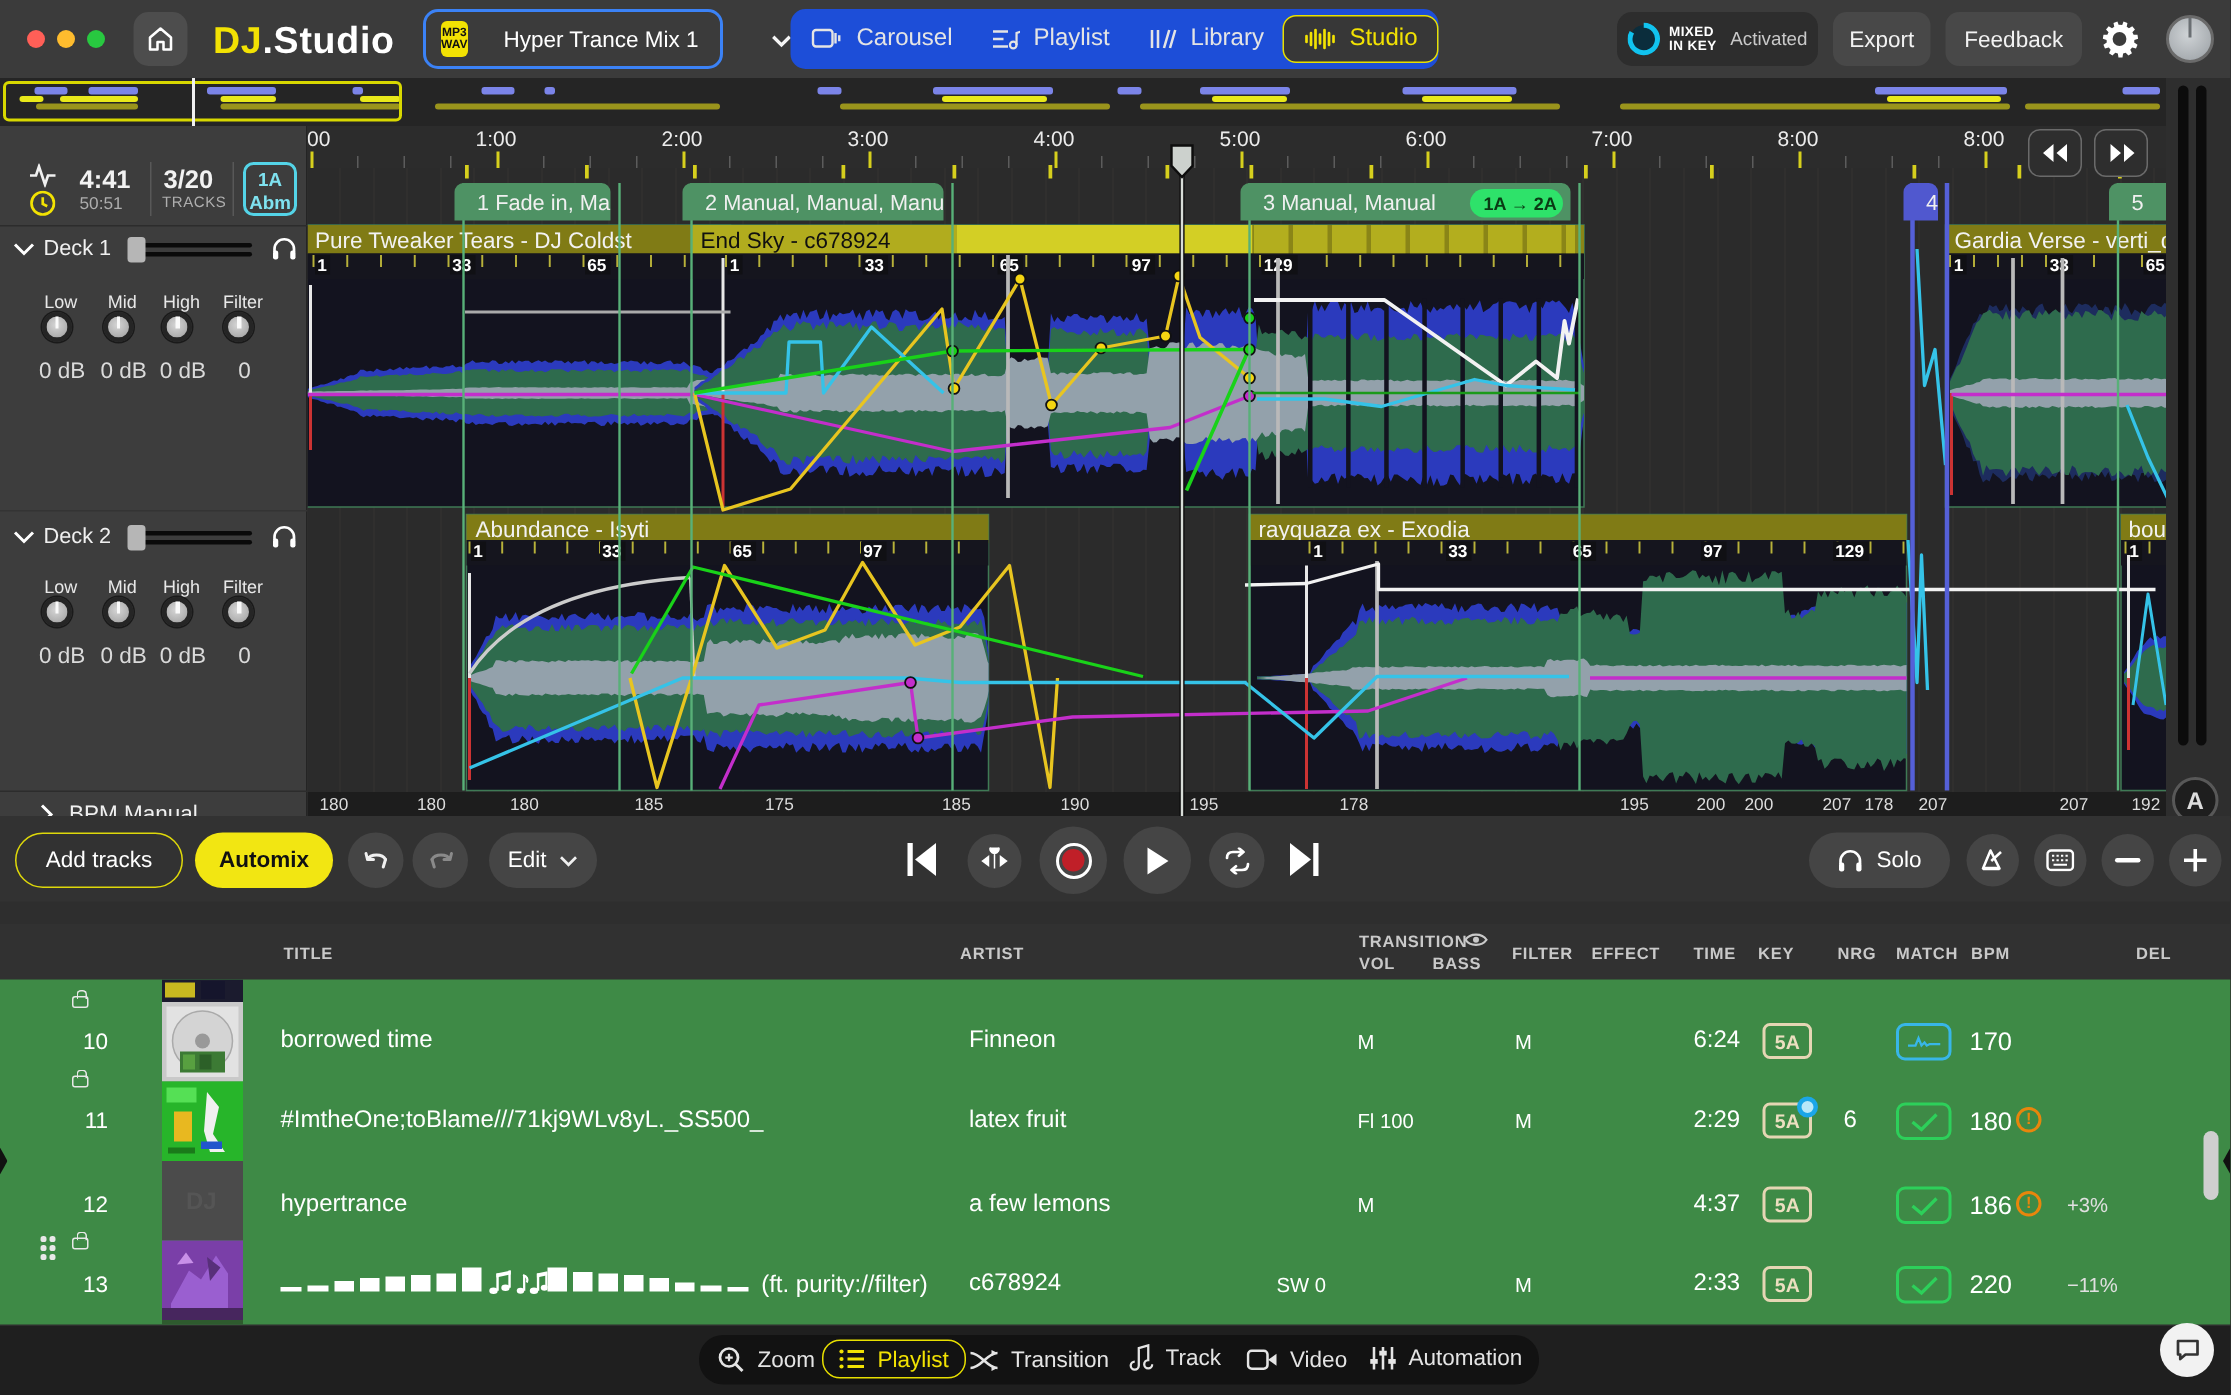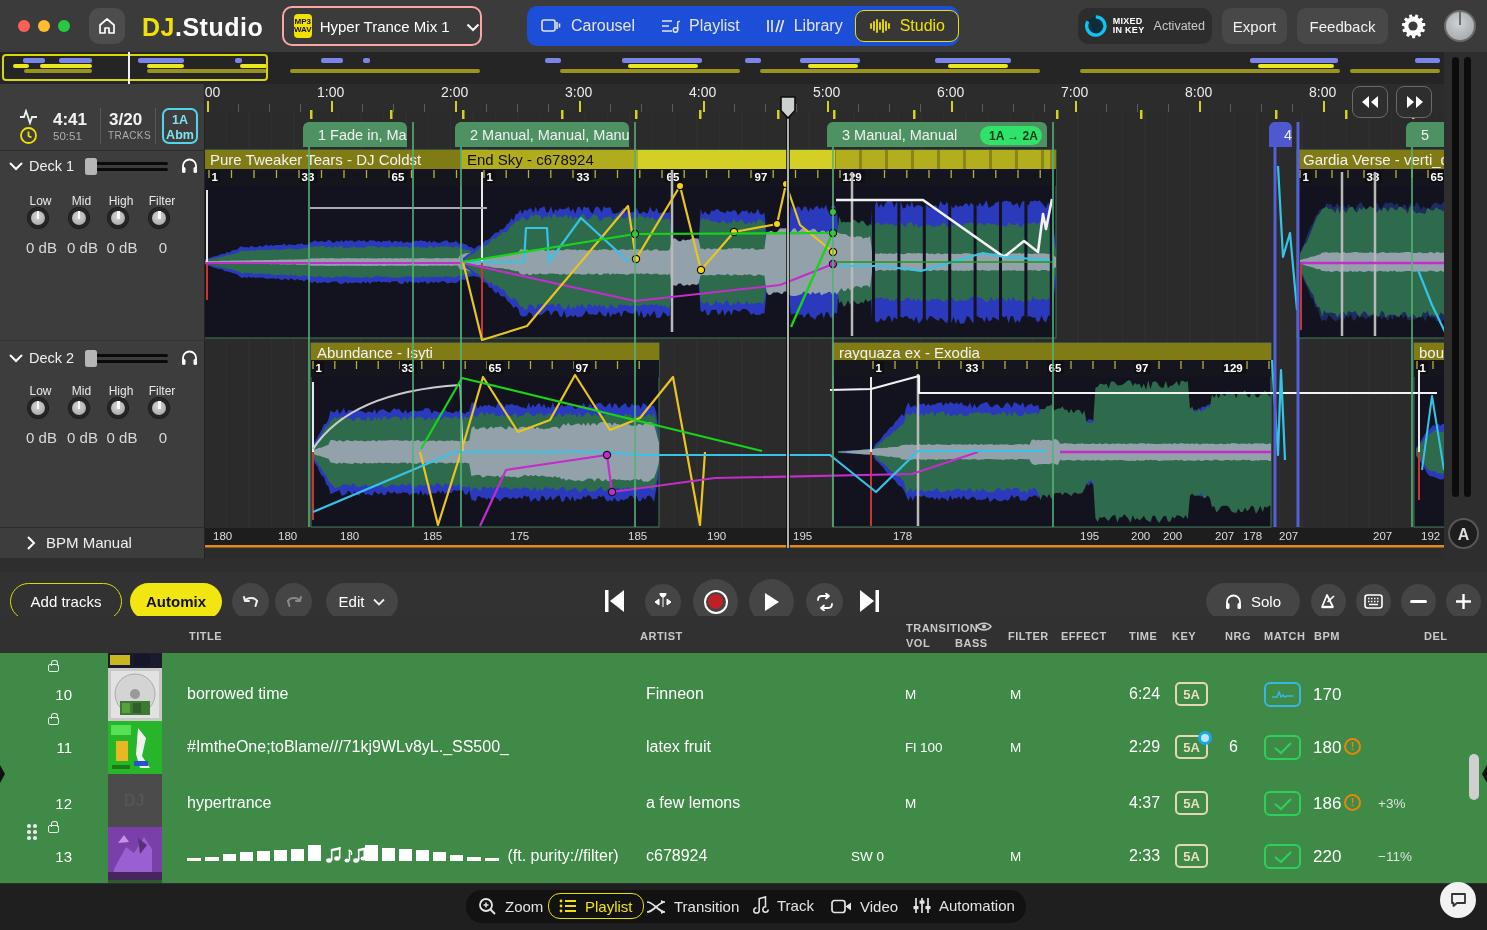--- a/index.html
+++ b/index.html
@@ -1,42 +1,42 @@
 <!DOCTYPE html>
 <html><head><meta charset="utf-8"><style>
 *{margin:0;padding:0;box-sizing:border-box}
 html,body{width:1487px;height:930px;overflow:hidden;background:#2e2e2e;font-family:"Liberation Sans",sans-serif}
 #app{position:relative;width:1487px;height:930px;overflow:hidden}
 .topbar{position:absolute;left:0;top:0;width:1487px;height:52px;background:#3b3b3b}
 .tl{position:absolute;top:20px;width:12px;height:12px;border-radius:50%}
 .homebtn{position:absolute;left:89px;top:8px;width:36px;height:36px;background:#4d4d4d;border-radius:10px;display:flex;align-items:center;justify-content:center}
 .logo{position:absolute;left:142px;top:13px;font-size:25px;font-weight:bold;color:#fff;letter-spacing:.5px}
 .logo b{color:#f2e203}
-.projpill{position:absolute;left:282px;top:6px;width:200px;height:40px;border:2px solid #fca5a5;border-radius:10px;display:flex;align-items:center;padding:0 10px;gap:8px}
+.projpill{position:absolute;left:282px;top:6px;width:200px;height:40px;border:2px solid #3b82f6;border-radius:10px;display:flex;align-items:center;padding:0 10px;gap:24px}
 .mp3{width:24px;height:24px;background:#f2e203;border-radius:4px;color:#111;font-size:8px;font-weight:bold;display:flex;flex-direction:column;align-items:center;justify-content:center;line-height:8px}
 .projname{color:#fff;font-size:15px;white-space:nowrap}
 .tabs{position:absolute;left:527px;top:6px;height:40px;background:#1d4ed8;border-radius:10px;display:flex;align-items:center;padding:0 13px;gap:25px}
 .tab{display:flex;align-items:center;gap:9px;color:#e4e4e4;font-size:16px}
 .tabactive{border:1.5px solid #e8e000;border-radius:9px;color:#f2e203;padding:6px 13px;margin:0 -13px;background:#373737}
 .mik{position:absolute;left:1078px;top:8px;width:134px;height:36px;background:#2d2d2d;border-radius:10px;display:flex;align-items:center;padding:0 7px;gap:6px}
 .mik .t1{color:#fff;font-size:9px;font-weight:bold;line-height:9.5px;letter-spacing:.3px;width:42px}
 .mik .t2{color:#c9c9c9;font-size:12.5px}
 .btn{position:absolute;top:8px;height:36px;background:#484848;border-radius:9px;color:#f2f2f2;font-size:15px;display:flex;align-items:center;justify-content:center}
 .minimap{position:absolute;left:0;top:52px;width:1444px;height:32px;background:#252525}
 .miniview{position:absolute;left:2px;top:2px;width:266px;height:27px;border:2.5px solid #d8d800;border-radius:4px}
 .sidebar{position:absolute;left:0;top:84px;width:205px;height:474px;background:#3d3d3d;border-right:1px solid #242424}
 .timeline{position:absolute;left:205px;top:84px;width:1282px;height:474px;background:#2c2c2c;overflow:hidden}
 .lanes{position:absolute;left:0;top:28px;width:1282px;height:418px;background:repeating-linear-gradient(90deg,#2b2b2b 0 21px,#302f2e 21px 22.4px)}
 .rlab{position:absolute;top:0;color:#ececec;font-size:14px}
 .knob{position:absolute;width:20px;height:20px;border-radius:50%;background:radial-gradient(circle at 45% 40%,#d6d6d6,#b4b4b4 60%,#9a9a9a);border:3px solid #252525;box-shadow:0 0 0 1px #1a1a1a}
 .knob i{position:absolute;left:50%;top:0;width:2.5px;height:8px;background:#fafafa;margin-left:-1px}
 .klabel{position:absolute;color:#e8e8e8;font-size:12px;text-align:center;width:40px}
 .kval{position:absolute;color:#dadada;font-size:15px;text-align:center;width:44px}
 .deckhead{position:absolute;color:#f0f0f0;font-size:15px}
-.transport{position:absolute;left:0;top:572px;width:1487px;height:57px;background:#323232}
+.transport{position:absolute;left:0;top:544px;width:1487px;height:57px;background:#323232}
 .tbtn{position:absolute;top:11px;height:37px;border-radius:19px;display:flex;align-items:center;justify-content:center;font-size:15px}
 .circ{position:absolute;border-radius:50%;background:#454545;display:flex;align-items:center;justify-content:center}
 .thead{position:absolute;left:0;top:616px;width:1487px;height:37px;background:#313131;color:#c9c9c9;font-size:11px;font-weight:bold;letter-spacing:.5px}
 .thead div{position:absolute}
 .table{position:absolute;left:0;top:653px;width:1487px;height:230px;background:#3e8a46;color:#fff}
 .rownum{position:absolute;width:30px;text-align:right;font-size:15px;color:#fff}
 .rtitle{position:absolute;font-size:16px;color:#fff;white-space:nowrap}
 .rsmall{position:absolute;font-size:13.5px;color:#fff}
 .keybadge{position:absolute;width:33px;height:24px;border:2px solid #e5d6b4;border-radius:5px;color:#ecdfc0;font-size:13px;font-weight:bold;display:flex;align-items:center;justify-content:center}
 .matchbox{position:absolute;width:37px;height:25px;border-radius:6px;border:2px solid #2dd05a;display:flex;align-items:center;justify-content:center}

